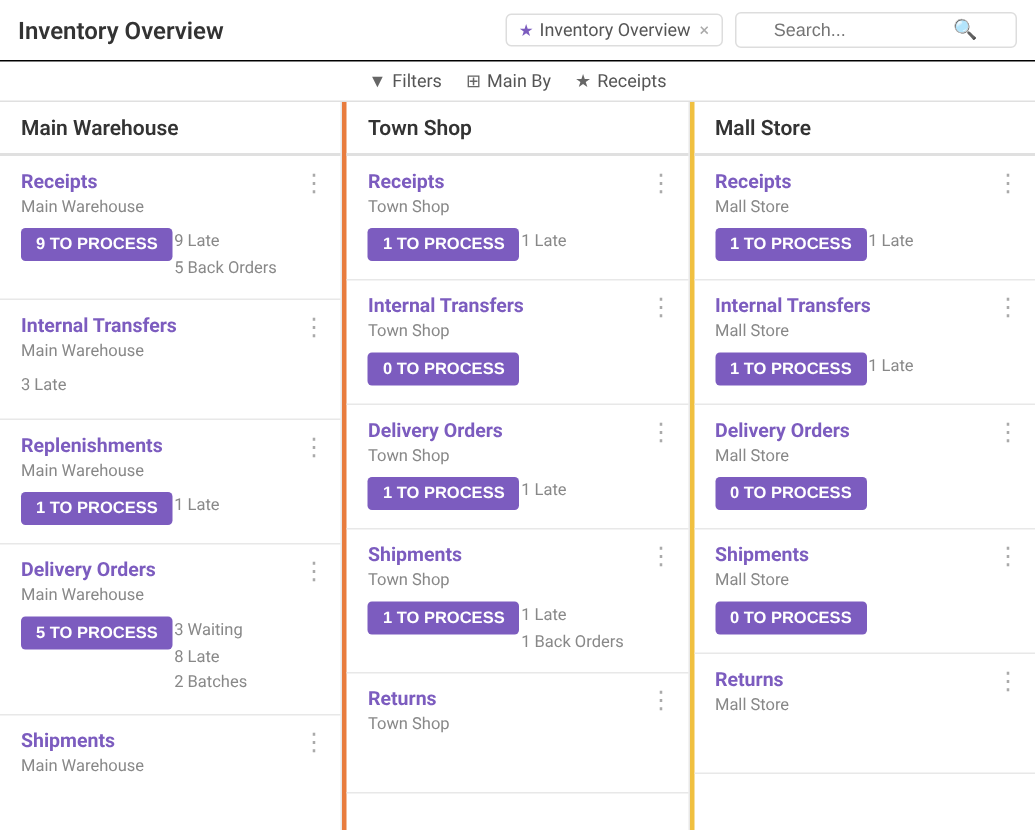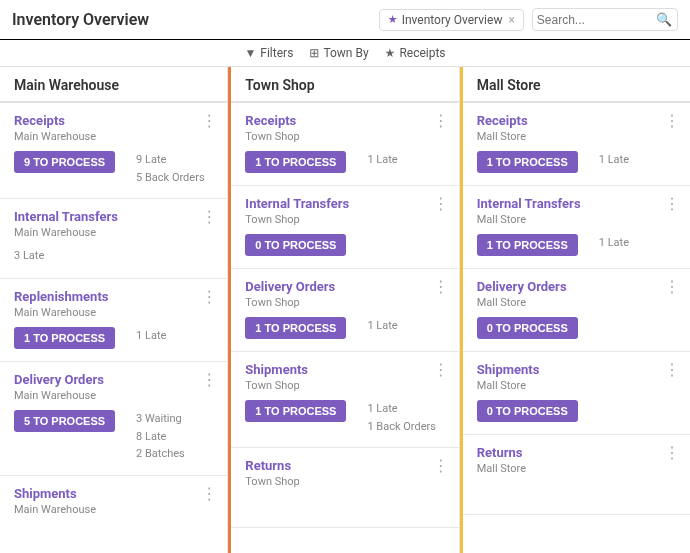--- a/index.html
+++ b/index.html
@@ -5,41 +5,41 @@
     * { box-sizing: border-box; margin: 0; padding: 0; }
     body { font-family: -apple-system, BlinkMacSystemFont, 'Segoe UI', Roboto, sans-serif; font-size: 13px; background: #fff; color: #333; width: 690px; }
 
     
     .header { display: flex; align-items: center; padding: 8px 12px; border-bottom: 1px solid #000000; }
     .header-title { font-size: 16px; font-weight: 600; color: #333; flex: 1; }
     .tab-bar { display: flex; align-items: center; gap: 4px; }
     .tab-active { display: flex; align-items: center; gap: 4px; background: #fff; border: 1px solid #ddd; border-radius: 4px; padding: 3px 8px; font-size: 12px; color: #555; }
     .tab-active .star-icon { color: #7c5cbf; font-size: 11px; }
     .tab-active .close-icon { color: #aaa; cursor: pointer; margin-left: 2px; }
-    .search-box { display: flex; align-items: center; border: 1px solid #ddd; border-radius: 4px; padding: 3px 4px; margin-left: 4px; }
+    .search-box { display: flex; align-items: center; border: 1px solid #ddd; border-radius: 4px; padding: 3px 25px; margin-left: 4px; }
     .search-box input { border: none; outline: none; font-size: 12px; width: 120px; color: #888; }
     .search-icon { color: #aaa; font-size: 13px; }
 
     
     .toolbar { display: flex; align-items: center; justify-content: center; gap: 16px; padding: 6px 12px; border-bottom: 1px solid #e0e0e0; }
     .toolbar-btn { display: flex; align-items: center; gap: 4px; font-size: 12px; color: #555; cursor: pointer; }
     .toolbar-icon { font-size: 12px; color: #666; }
 
     
     .main-content { display: flex; overflow: hidden; }
     .column { flex: 1; border-right: 1px solid #e8e8e8; }
     .column:last-child { border-right: none; }
     .column-header { padding: 10px 14px 8px; font-size: 14px; font-weight: 600; color: #333; border-bottom: 2px solid #e0e0e0; }
 
     
     .card { padding: 10px 14px 12px; border-bottom: 1px solid #e8e8e8; position: relative; min-height: 80px; }
     .card-title { font-size: 13px; font-weight: 700; color: #7c5cbf; margin-bottom: 2px; }
     .card-subtitle { font-size: 11px; color: #888; margin-bottom: 8px; }
     .card-menu { position: absolute; top: 10px; right: 10px; color: #aaa; cursor: pointer; font-size: 16px; line-height: 1; }
-    .card-body { display: flex; align-items: flex-start; gap: 21px; }
+    .card-body { display: flex; align-items: flex-start; gap: 1px; }
     .process-btn { background: #7c5cbf; color: #fff; border: none; border-radius: 3px; padding: 5px 10px; font-size: 11px; font-weight: 600; cursor: pointer; white-space: nowrap; min-width: 90px; text-align: center; }
     .card-stats { font-size: 11px; color: #888; line-height: 1.6; }
   </style>
 </head>
 <body>
 
 <div class="header">
   <span class="header-title">Inventory Overview</span>
   <div class="tab-bar">
     <div class="tab-active">
@@ -54,21 +54,21 @@
   </div>
 </div>
 
 <div class="toolbar">
   <div class="toolbar-btn">
     <span class="toolbar-icon">▼</span>
     <span>Filters</span>
   </div>
   <div class="toolbar-btn">
     <span class="toolbar-icon">⊞</span>
-    <span>Town By</span>
+    <span>Main By</span>
   </div>
   <div class="toolbar-btn">
     <span class="toolbar-icon">★</span>
     <span>Receipts</span>
   </div>
 </div>
 
 <div class="main-content" id="main-content">
 <div class="column">
       <div class="column-header">Main Warehouse</div>

